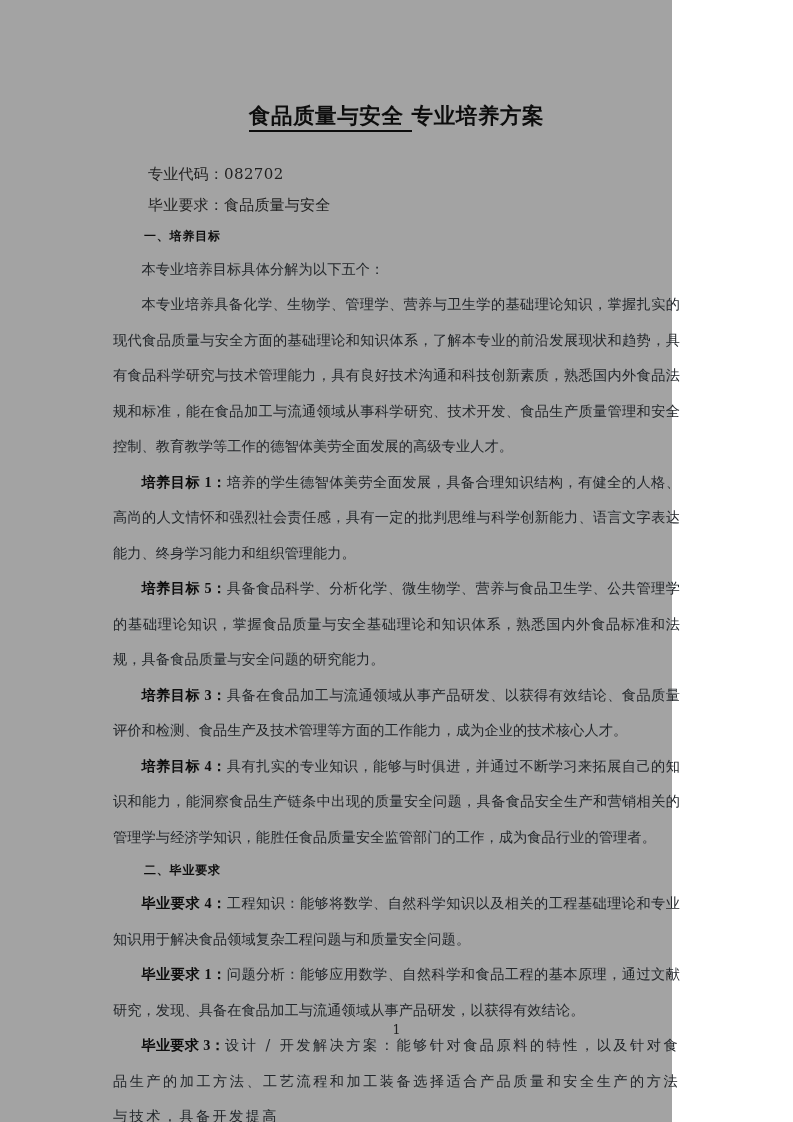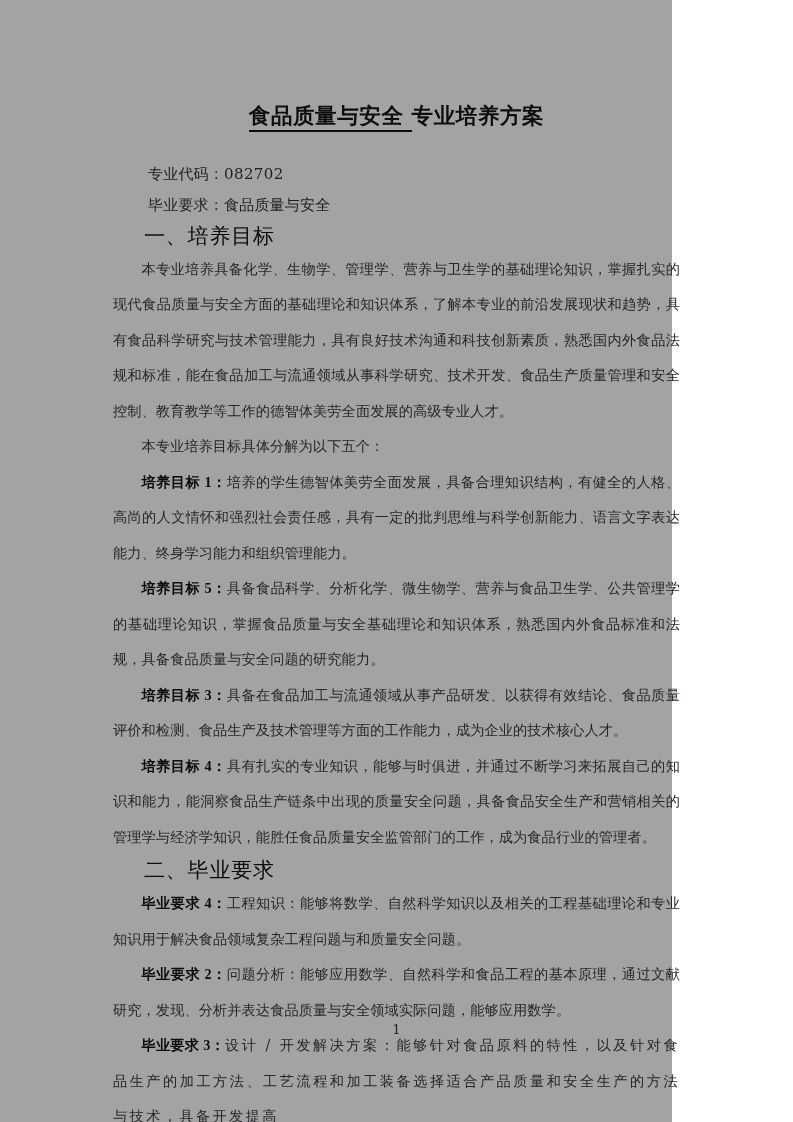--- a/index.html
+++ b/index.html
@@ -62,22 +62,22 @@
     letter-spacing: 0.2px;
   }
   .meta-line .code-val {
     font-family: "DejaVu Serif", "Liberation Serif", serif;
     letter-spacing: 0.4px;
   }
 
   
   .section-heading {
     font-family: "DejaVu Sans", "Liberation Sans", sans-serif;
-    font-weight: normal;
-    font-size: 21px;
+    font-weight: bold;
+    font-size: 12px;
     line-height: 31px;
     padding-left: 31px;
     letter-spacing: 0.8px;
     color: #0d0d0d;
     margin: 0;
   }
 
   
   .para {
     font-size: 14.2px;
@@ -119,37 +119,37 @@
 
     <h1 class="doc-title"><span class="title-underlined"> 食品质量与安全 </span><span>专业培养方案</span></h1>
 
     <div class="meta-block">
       <div class="meta-line"><span>专业代码：</span><span class="code-val">082702</span></div>
       <div class="meta-line"><span>毕业要求：</span><span>食品质量与安全</span></div>
     </div>
 
     <h2 class="section-heading">一、培养目标</h2>
 
+    <p class="para">本专业培养目标具体分解为以下五个：</p>
+
     <p class="para">本专业培养具备化学、生物学、管理学、营养与卫生学的基础理论知识，掌握扎实的现代食品质量与安全方面的基础理论和知识体系，了解本专业的前沿发展现状和趋势，具有食品科学研究与技术管理能力，具有良好技术沟通和科技创新素质，熟悉国内外食品法规和标准，能在食品加工与流通领域从事科学研究、技术开发、食品生产质量管理和安全控制、教育教学等工作的德智体美劳全面发展的高级专业人才。</p>
-
-    <p class="para">本专业培养目标具体分解为以下五个：</p>
 
     <p class="para"><span class="lead">培养目标 1：</span><span>培养的学生德智体美劳全面发展，具备合理知识结构，有健全的人格、高尚的人文情怀和强烈社会责任感，具有一定的批判思维与科学创新能力、语言文字表达能力、终身学习能力和组织管理能力。</span></p>
 
     <p class="para"><span class="lead">培养目标 5：</span><span>具备食品科学、分析化学、微生物学、营养与食品卫生学、公共管理学的基础理论知识，掌握食品质量与安全基础理论和知识体系，熟悉国内外食品标准和法规，具备食品质量与安全问题的研究能力。</span></p>
 
     <p class="para"><span class="lead">培养目标 3：</span><span>具备在食品加工与流通领域从事产品研发、以获得有效结论、食品质量评价和检测、食品生产及技术管理等方面的工作能力，成为企业的技术核心人才。</span></p>
 
     <p class="para"><span class="lead">培养目标 4：</span><span>具有扎实的专业知识，能够与时俱进，并通过不断学习来拓展自己的知识和能力，能洞察食品生产链条中出现的质量安全问题，具备食品安全生产和营销相关的管理学与经济学知识，能胜任食品质量安全监管部门的工作，成为食品行业的管理者。</span></p>
 
 
     <h2 class="section-heading">二、毕业要求</h2>
 
     <p class="para"><span class="lead">毕业要求 4：</span><span>工程知识：能够将数学、自然科学知识以及相关的工程基础理论和专业知识用于解决食品领域复杂工程问题与和质量安全问题。</span></p>
 
-    <p class="para"><span class="lead">毕业要求 2：</span><span>问题分析：能够应用数学、自然科学和食品工程的基本原理，通过文献研究，发现、分析并表达食品质量与安全领域实际问题，能够应用数学。</span></p>
+    <p class="para"><span class="lead">毕业要求 1：</span><span>问题分析：能够应用数学、自然科学和食品工程的基本原理，通过文献研究，发现、具备在食品加工与流通领域从事产品研发，以获得有效结论。</span></p>
 
     <p class="para"><span class="lead">毕业要求 3：</span><span class="spaced">设计 / 开发解决方案：能够针对食品原料的特性，以及针对食品生产的加工方法、工艺流程和加工装备选择适合产品质量和安全生产的方法与技术，具备开发提高</span></p>
 
   </div>
 
   <div class="page-number">1</div>
 </div>
 
 </body></html>

